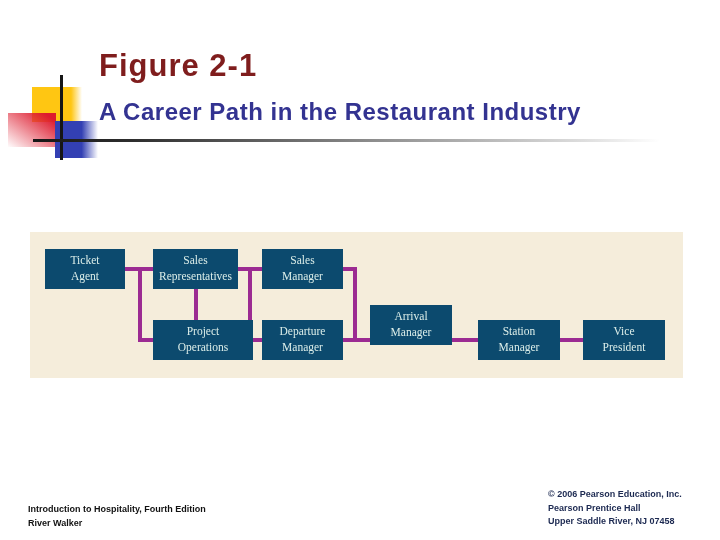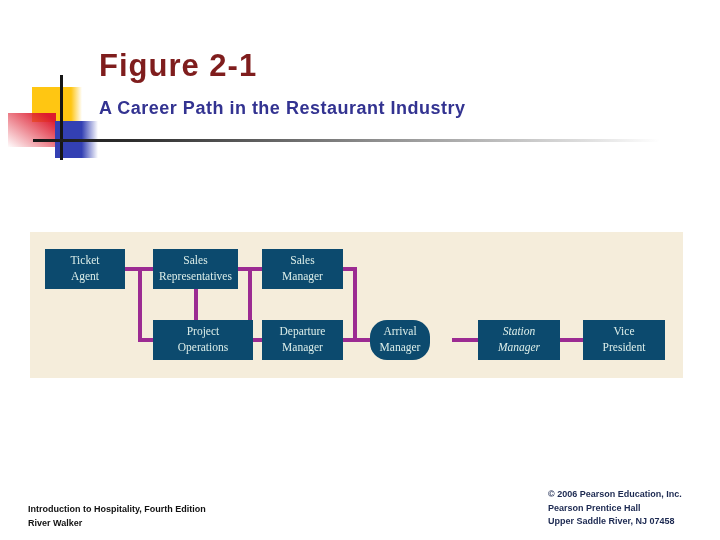--- a/index.html
+++ b/index.html
@@ -35,21 +35,21 @@
 
   
   .title {
     position:absolute; left:99px; top:48px;
     font-size:31px; font-weight:bold; letter-spacing:1px;
     color:#7f1d1d;
     text-align:right;
   }
   .subtitle {
     position:absolute; left:99px; top:98px;
-    font-size:18px; font-weight:bold; letter-spacing:0.5px;
+    font-size:24px; font-weight:bold; letter-spacing:0.5px;
     color:#333391;
   }
 
   
   .panel {
     position:absolute; left:30px; top:232px; width:653px; height:146px;
     background:#f5eddb;
   }
   .box {
     position:absolute;
@@ -58,22 +58,22 @@
     font-family:"Liberation Serif", serif;
     font-size:11.5px; line-height:1.35;
     display:flex; align-items:center; justify-content:center;
     text-align:center; white-space:pre-line;
   }
   #box-ticket    { left:15px;  top:17px; width:80px; height:40px; }
   #box-salesrep  { left:123px; top:17px; width:85px; height:40px; }
   #box-salesmgr  { left:232px; top:17px; width:81px; height:40px; }
   #box-project   { left:123px; top:88px; width:100px; height:40px; }
   #box-departure { left:232px; top:88px; width:81px; height:40px; }
-  #box-arrival   { left:340px; top:88px; width:60px; height:40px;border-radius:17px; }
-  #box-station   { left:448px; top:88px; width:82px; height:40px;font-style:italic; }
+  #box-arrival   { left:340px; top:73px; width:82px; height:40px; }
+  #box-station   { left:448px; top:88px; width:82px; height:40px; }
   #box-vp        { left:553px; top:88px; width:82px; height:40px; }
 
   .conn { position:absolute; background:#9c2b92; }
   .c-h1  { left:95px;  top:35px;  width:28px; height:4px; }
   .c-v1  { left:108px; top:35px;  width:4px;  height:75px; }
   .c-h1b { left:108px; top:106px; width:16px; height:4px; }
   .c-v2  { left:164px; top:57px;  width:4px;  height:31px; }
   .c-h2  { left:208px; top:35px;  width:24px; height:4px; }
   .c-v3  { left:218px; top:35px;  width:4px;  height:75px; }
   .c-h2b { left:208px; top:106px; width:24px; height:4px; }

